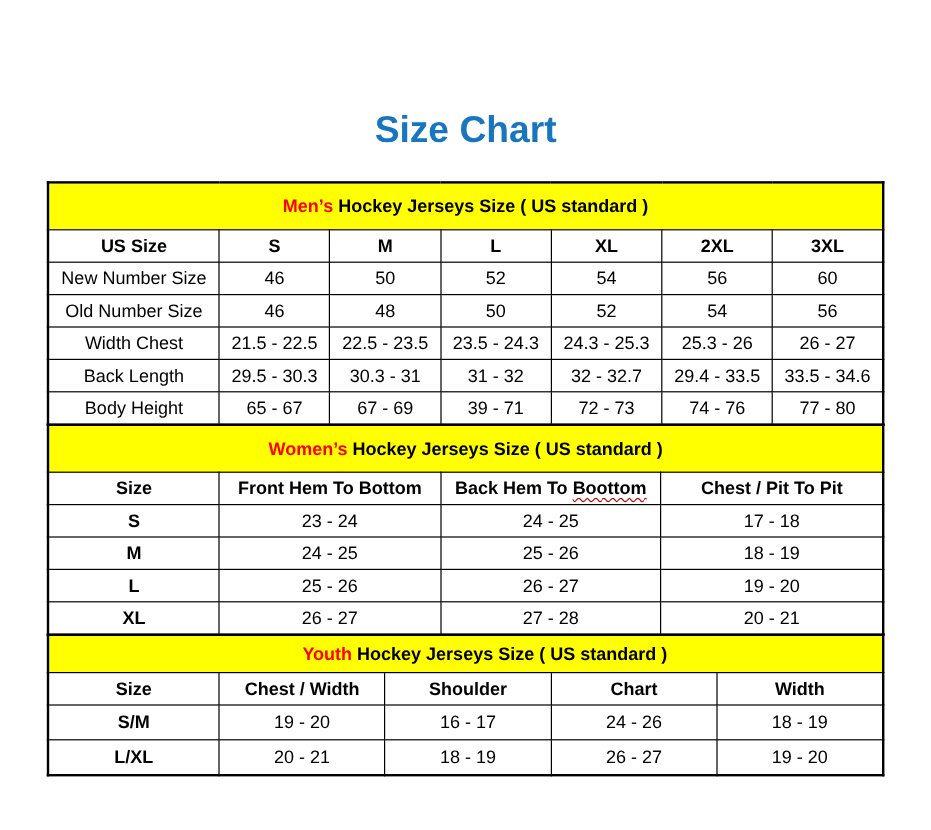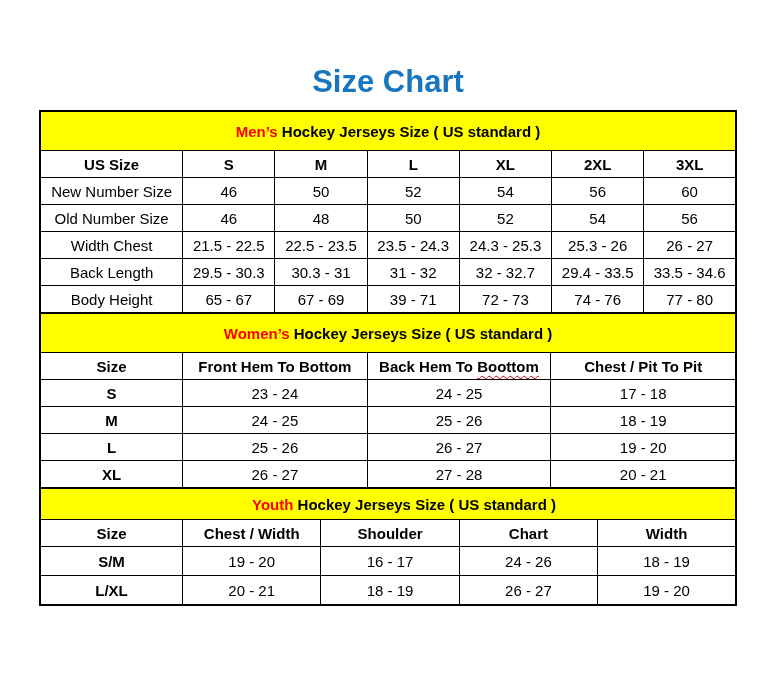--- a/index.html
+++ b/index.html
@@ -3,27 +3,27 @@
 <meta charset="utf-8">
 <style>
   html, body { margin:0; padding:0; background:#ffffff; }
   body {
     width:776px; height:692px; overflow:hidden;
     font-family:"Liberation Sans", sans-serif;
     color:#000;
   }
   .page { width:776px; height:692px; position:relative; }
   .page-title {
-    margin:0; padding-top:64px;
+    margin:0; padding-top:90px;
     text-align:center;
     font-size:31px; font-weight:bold;
     color:#1776BE;
     letter-spacing:0px;
   }
-  .tables-wrap { width:698px; margin:10px auto 0; }
+  .tables-wrap { width:698px; margin:25px auto 0; }
   table.size-table {
     width:100%;
     border-collapse:collapse;
     table-layout:fixed;
     border:2px solid #000;
   }
   table.size-table + table.size-table { margin-top:-2px;border-radius:32px; }
   table.size-table th, table.size-table td {
     border:1.5px solid #000;
     text-align:center;

